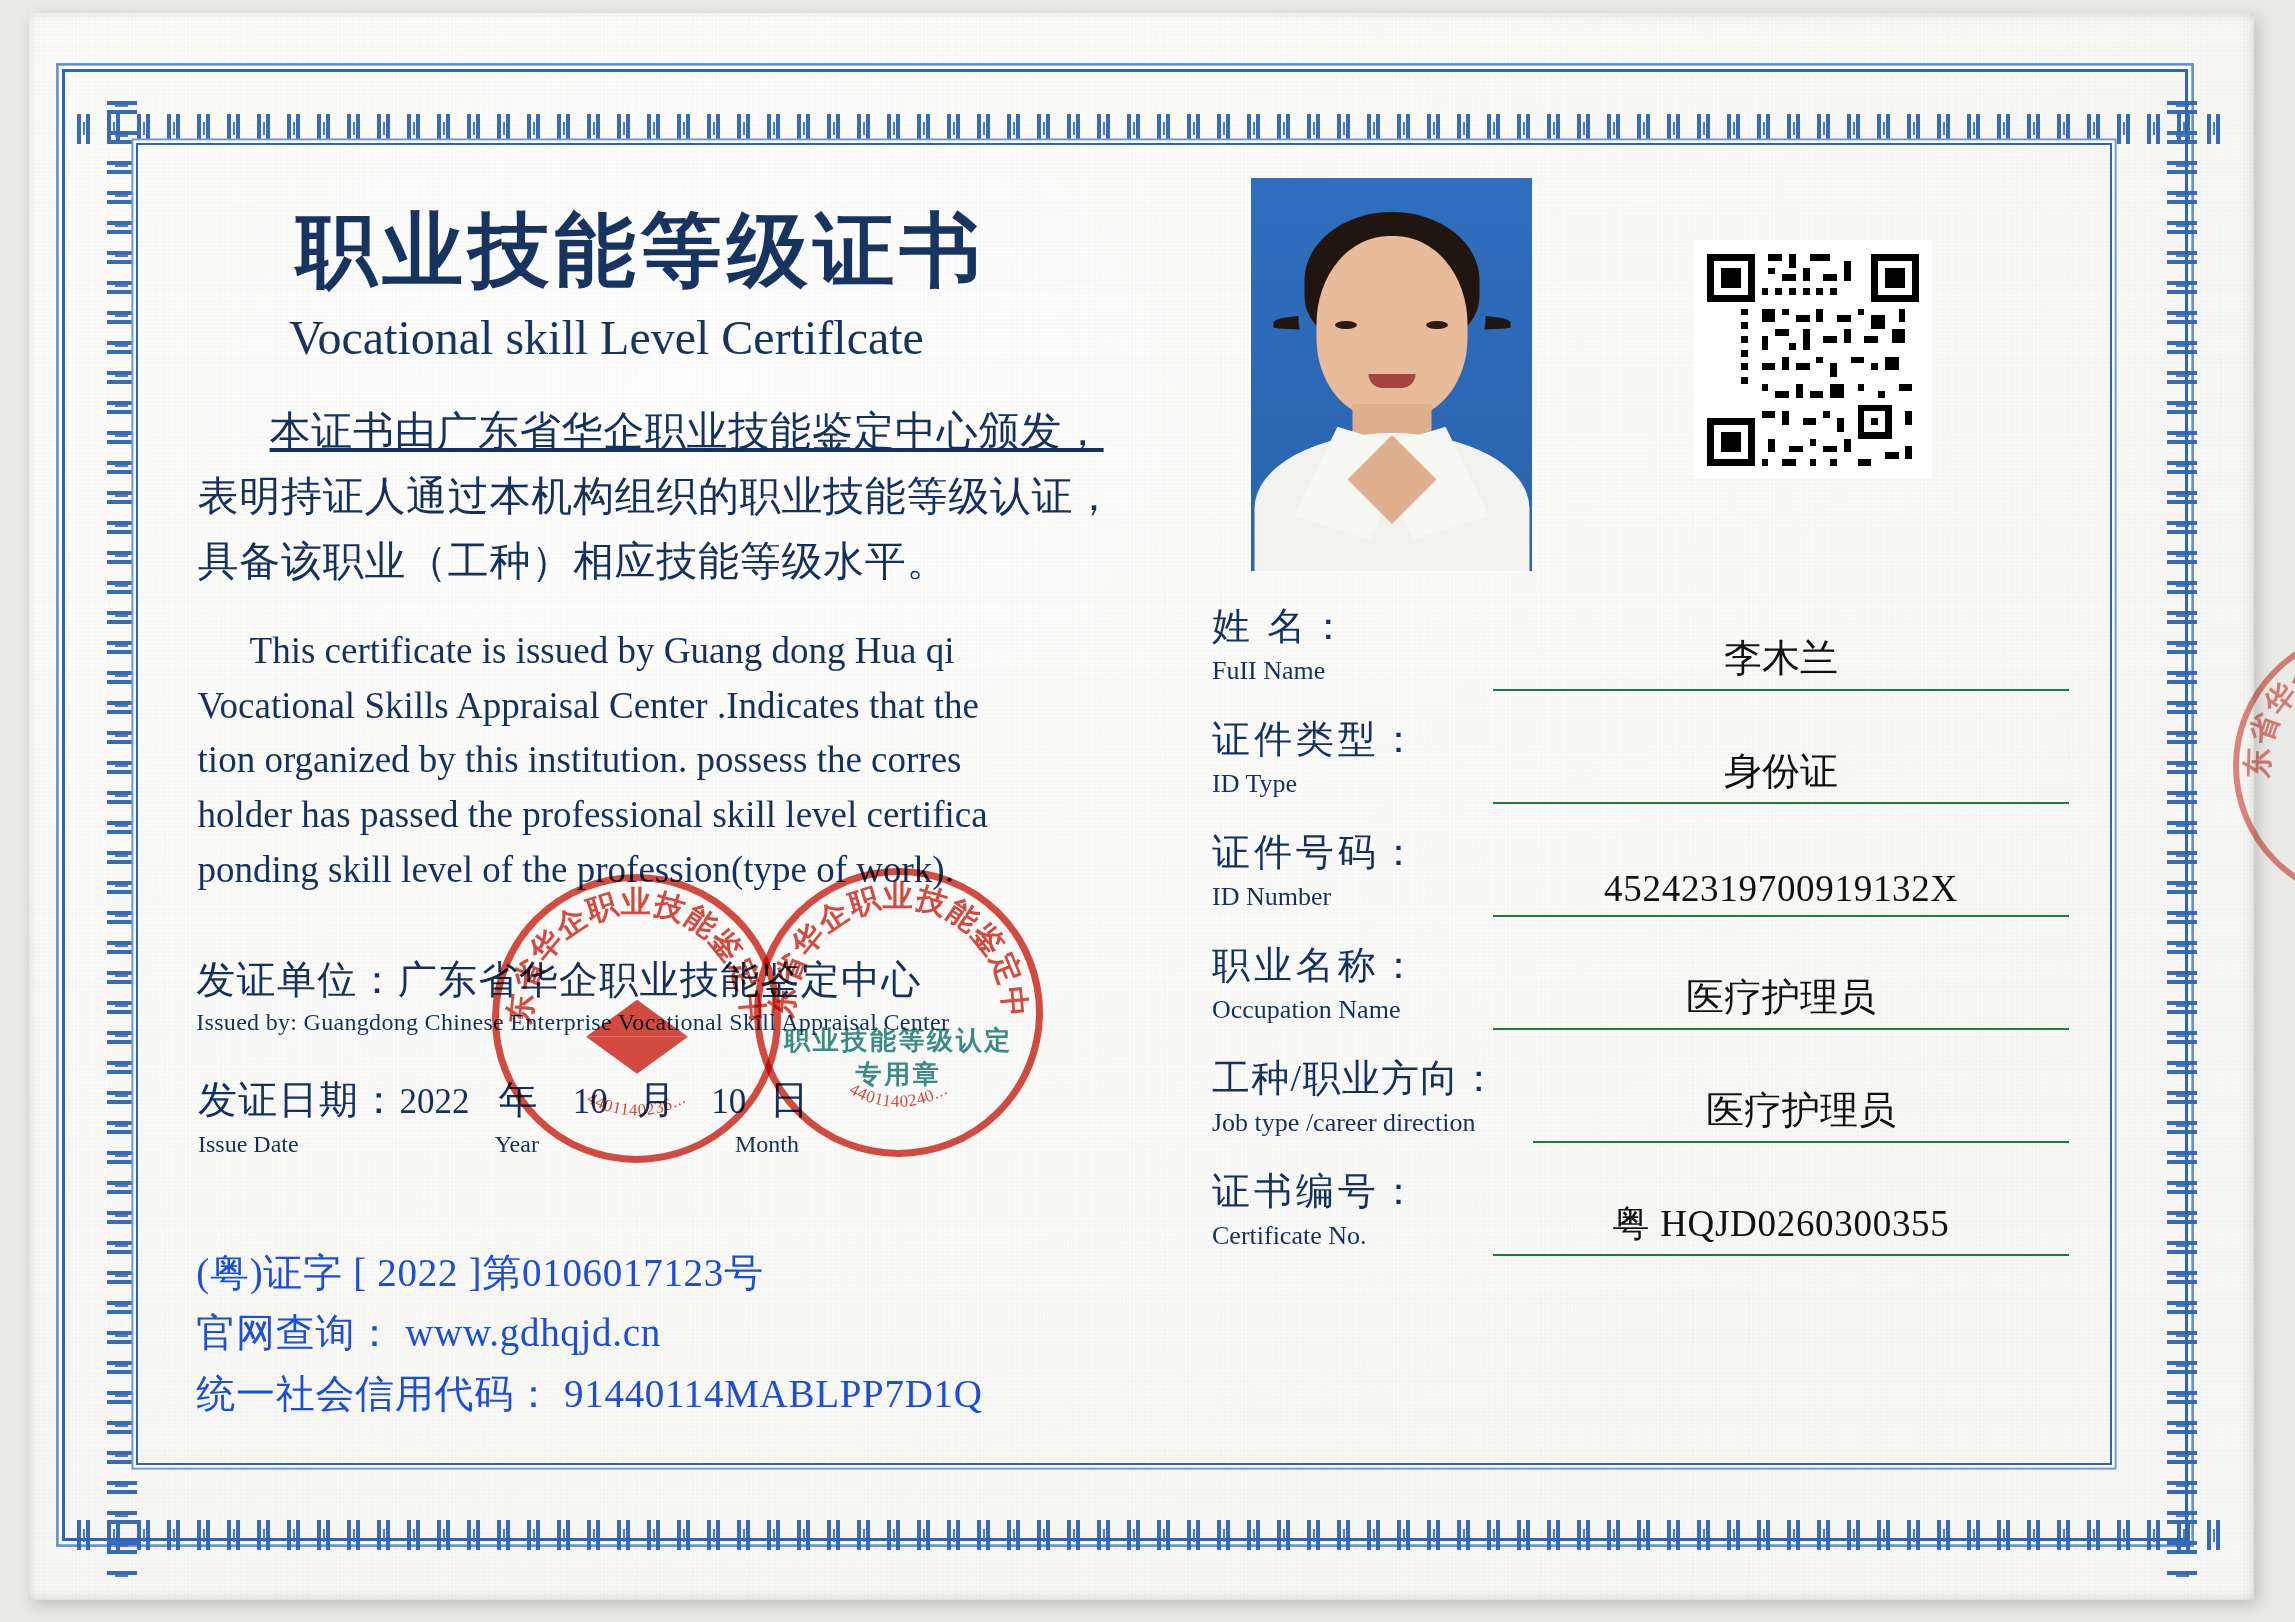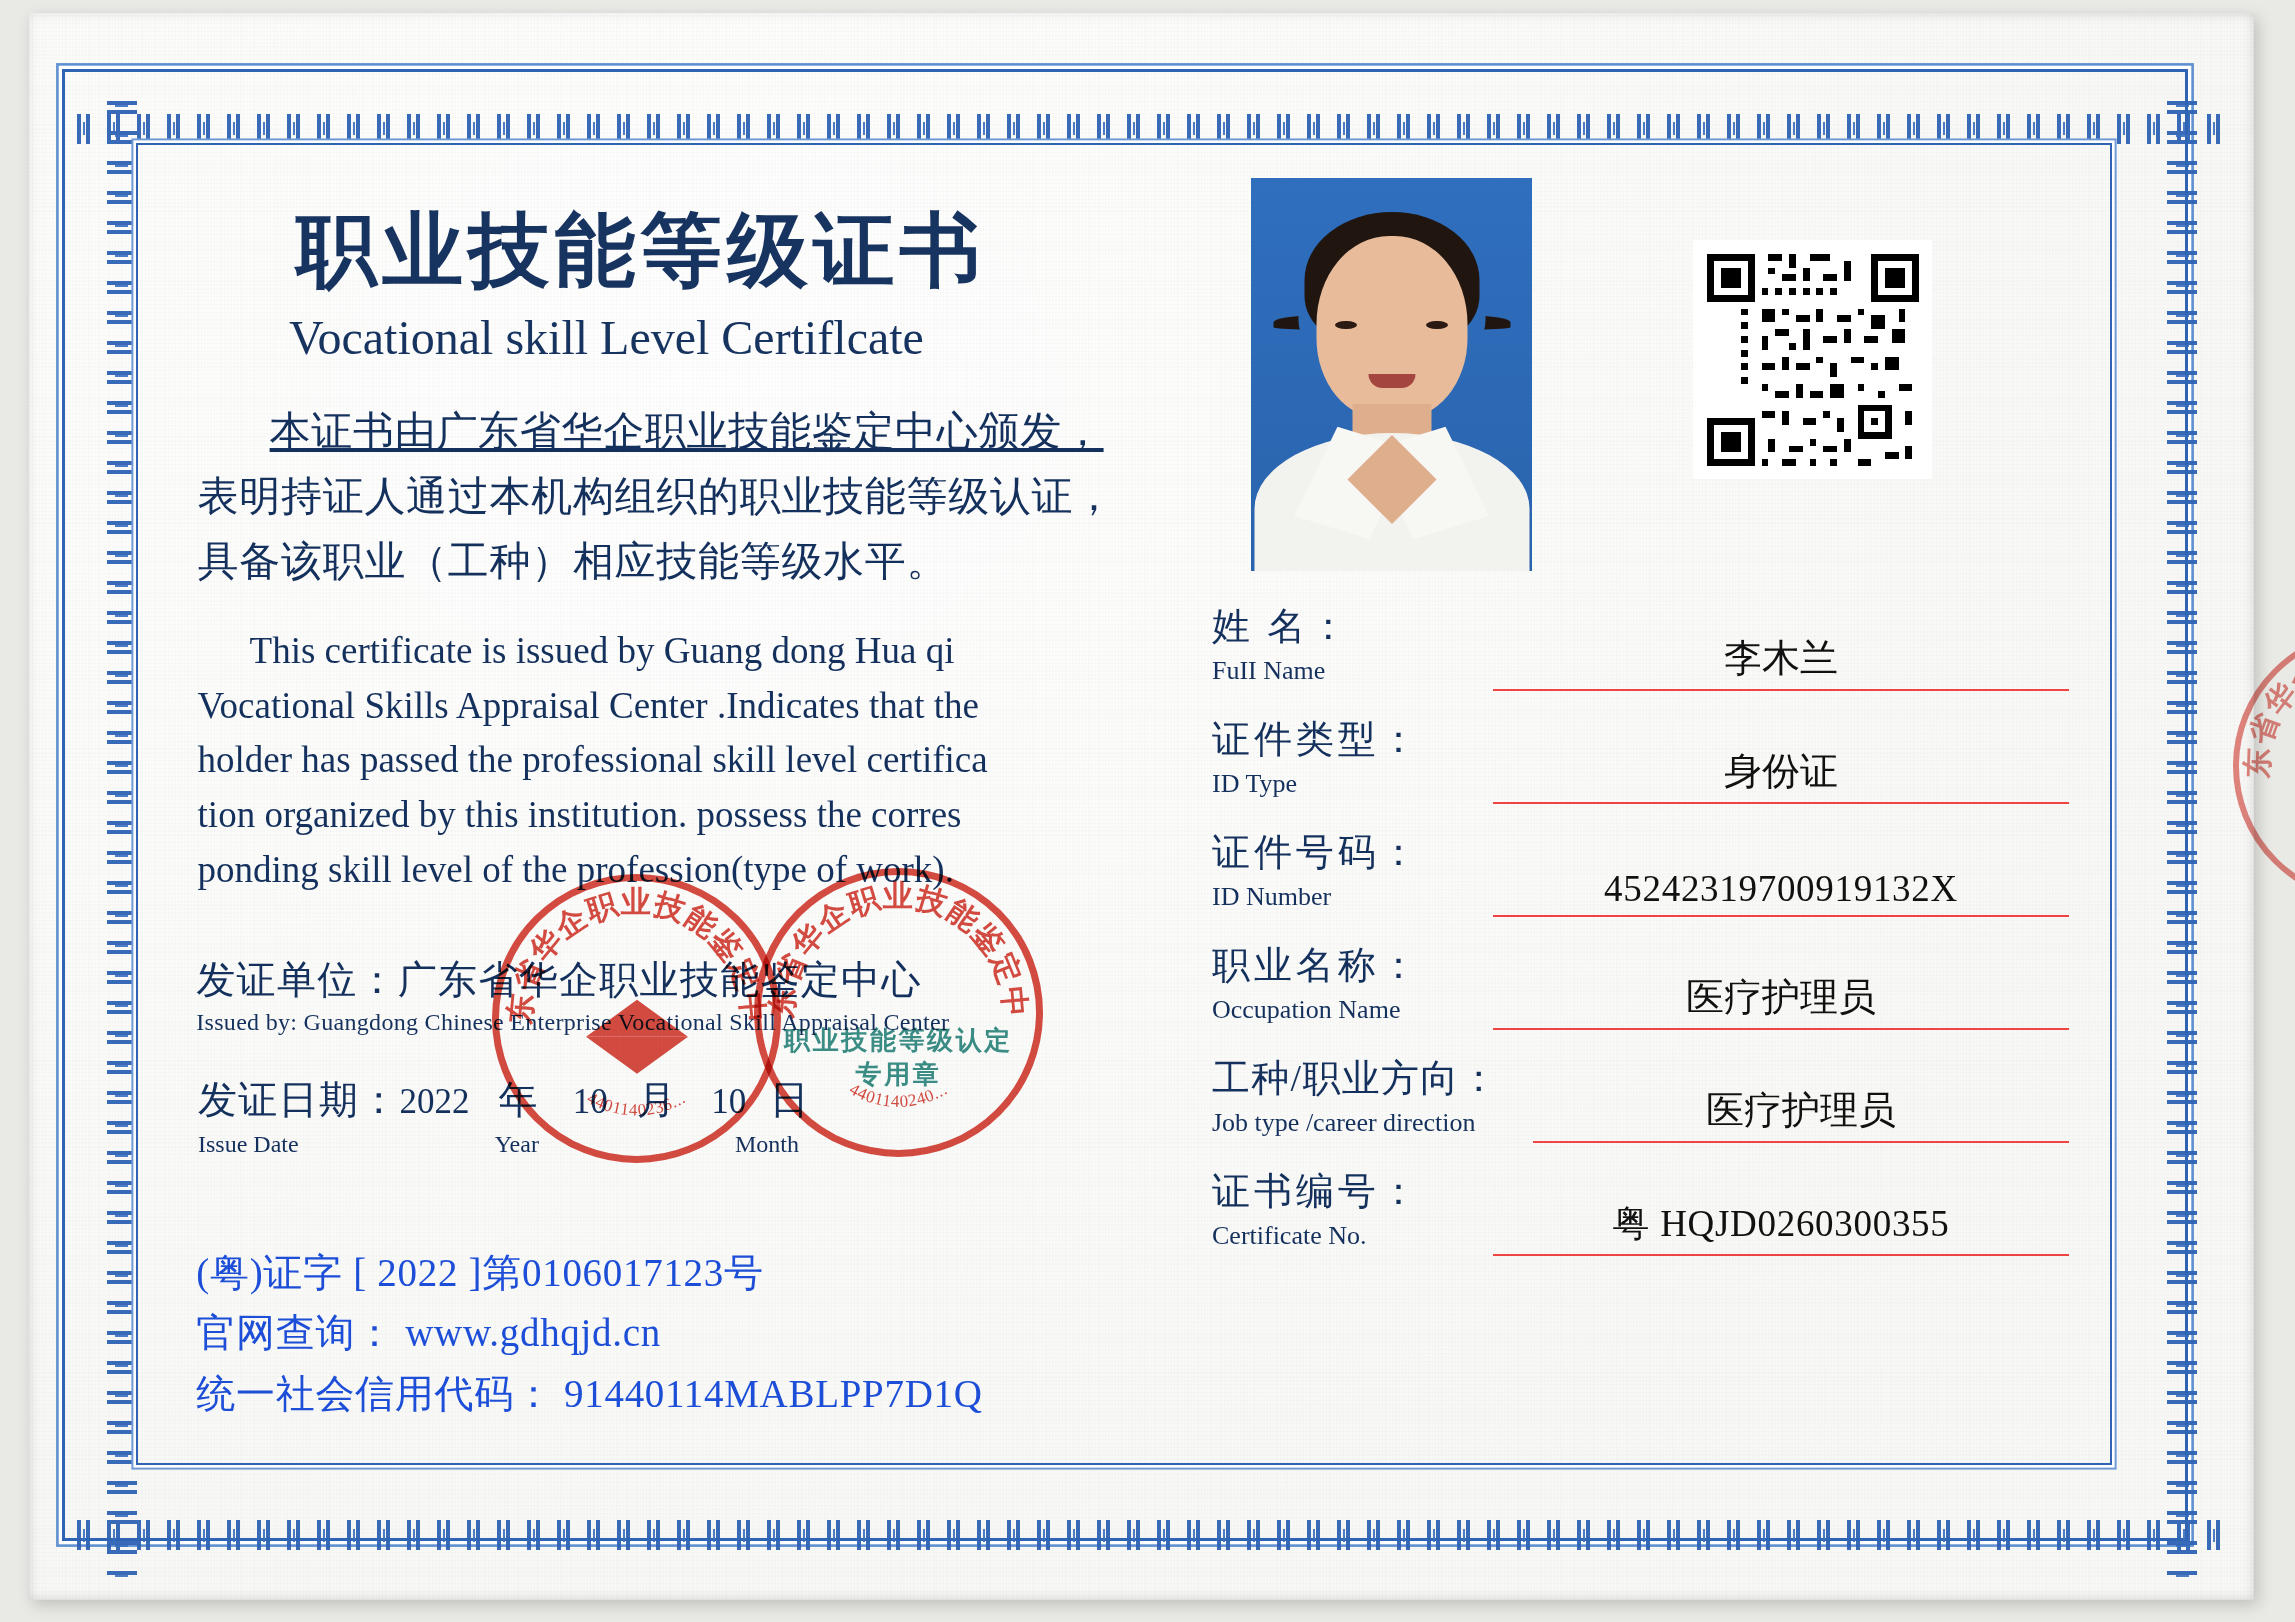--- a/index.html
+++ b/index.html
@@ -162,21 +162,21 @@
   .fields{ position:absolute; left:0px; top:425px; width:857px; }
   .field{
     position:relative; height:113px;
   }
   .field .labels{ position:absolute; left:0; top:5.2px; width:281px; }
   .field .cn{ font-size:38px; color:#14305c; letter-spacing:3.9px; white-space:nowrap;}
   .field .cn.tight{ letter-spacing:1.3px; }
   .field .en{ font-size:26px; color:#14305c; margin-top:3.9px; white-space:nowrap;}
   .field .valwrap{
     position:absolute; left:281px; right:0; bottom:18.3px;
-    border-bottom:2px solid #ef4444; height:73px;
+    border-bottom:2px solid #15803d; height:73px;
   }
   .field .val{
     position:absolute; left:0; right:0; bottom:5.2px; text-align:center;
     font-size:38px; color:#111; white-space:nowrap;
   }
   .field.narrow .labels{ width:321px; }
   .field.narrow .valwrap{ left:321px; }
   .field .val.latin{ font-size:37px; letter-spacing:0.7px;}
 
   
@@ -232,22 +232,22 @@
 
       <div class="para-cn">
         <div>本证书由广东省华企职业技能鉴定中心颁发，</div>
         <div>表明持证人通过本机构组织的职业技能等级认证，</div>
         <div>具备该职业（工种）相应技能等级水平。</div>
       </div>
 
       <div class="para-en">
         <div>This certificate is issued by Guang dong Hua qi</div>
         <div>Vocational Skills Appraisal Center .Indicates that the</div>
+        <div>tion organized by this institution. possess the corres</div>
         <div>holder has passed the professional skill level certifica</div>
-        <div>tion organized by this institution. possess the corres</div>
         <div>ponding  skill level of the profession(type of  work).</div>
       </div>
 
       <div class="issuer">
         <div class="cn">
           <span>发证单位：</span><span>广东省华企职业技能鉴定中心</span>
         </div>
         <div class="en">
           <span>Issued by:</span>
           <span>Guangdong Chinese Enterprise Vocational Skill Appraisal Center</span>

